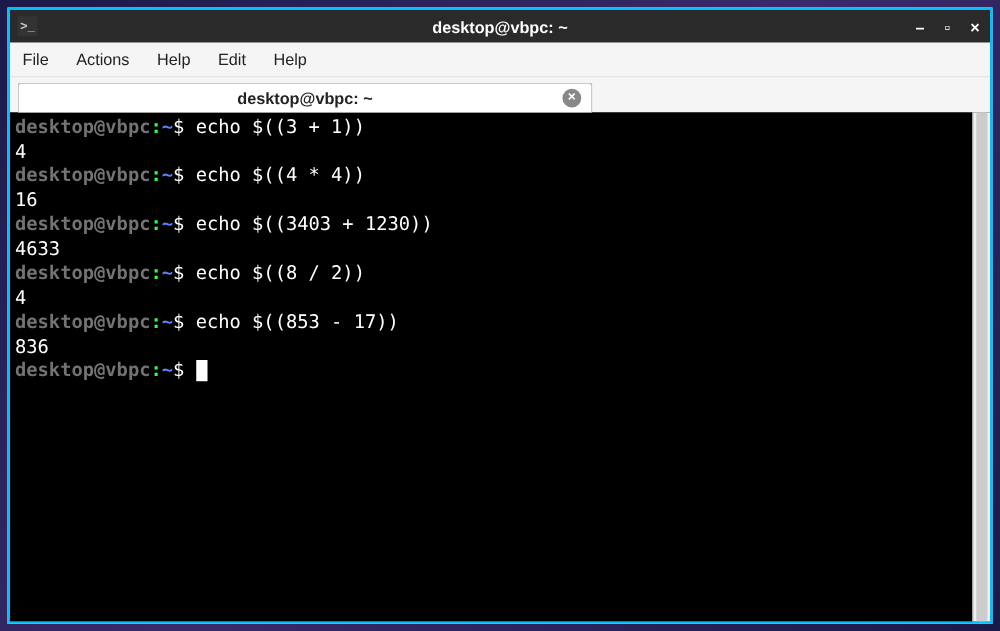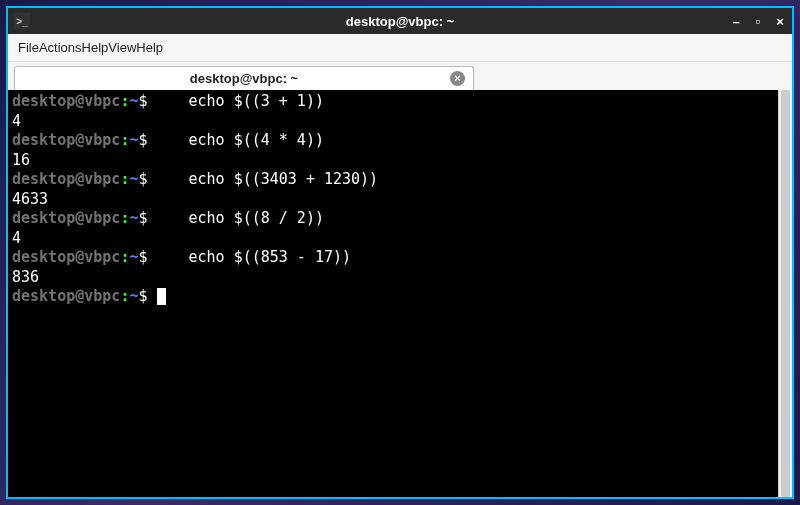--- a/index.html
+++ b/index.html
@@ -65,20 +65,21 @@
       align-items: center;
       justify-content: center;
       cursor: pointer;
     }
     .menubar {
       background: #f5f5f5;
       height: 28px;
       display: flex;
       align-items: center;
       padding: 0 10px;
+      gap: 22px;
       font-size: 13px;
       color: #222;
       border-bottom: 1px solid #ddd;
     }
     .menu-item { cursor: pointer; }
     .tabbar {
       background: #f5f5f5;
       height: 28px;
       display: flex;
       align-items: flex-end;
@@ -141,21 +142,21 @@
       left: 2px;
       right: 2px;
       height: 100%;
       background: #ccc;
       border-radius: 2px;
     }
     .prompt-user { color: #737373; font-weight: bold; }
     .prompt-colon { color: #33ff33; font-weight: bold; }
     .prompt-path { color: #5a7fff; font-weight: bold; }
     .prompt-dollar { color: #fff; }
-    .cmd { color: #fff; margin-left: 32px; }
+    .cmd { color: #fff; }
     .output { color: #fff; }
     .cursor {
       display: inline-block;
       width: 9px;
       height: 17px;
       background: #fff;
       vertical-align: text-bottom;
     }
     .line { display: block; }
   </style>
@@ -171,21 +172,21 @@
       <div class="titlebar-btn">–</div>
       <div class="titlebar-btn">▫</div>
       <div class="titlebar-btn">×</div>
     </div>
   </div>
 
   <div class="menubar">
     <span class="menu-item">File</span>
     <span class="menu-item">Actions</span>
     <span class="menu-item">Help</span>
-    <span class="menu-item">View</span>
+    <span class="menu-item">Edit</span>
     <span class="menu-item">Help</span>
   </div>
 
   <div class="tabbar">
     <div class="tab">
       <span>desktop@vbpc: ~</span>
       <span class="tab-close">×</span>
     </div>
   </div>
 

